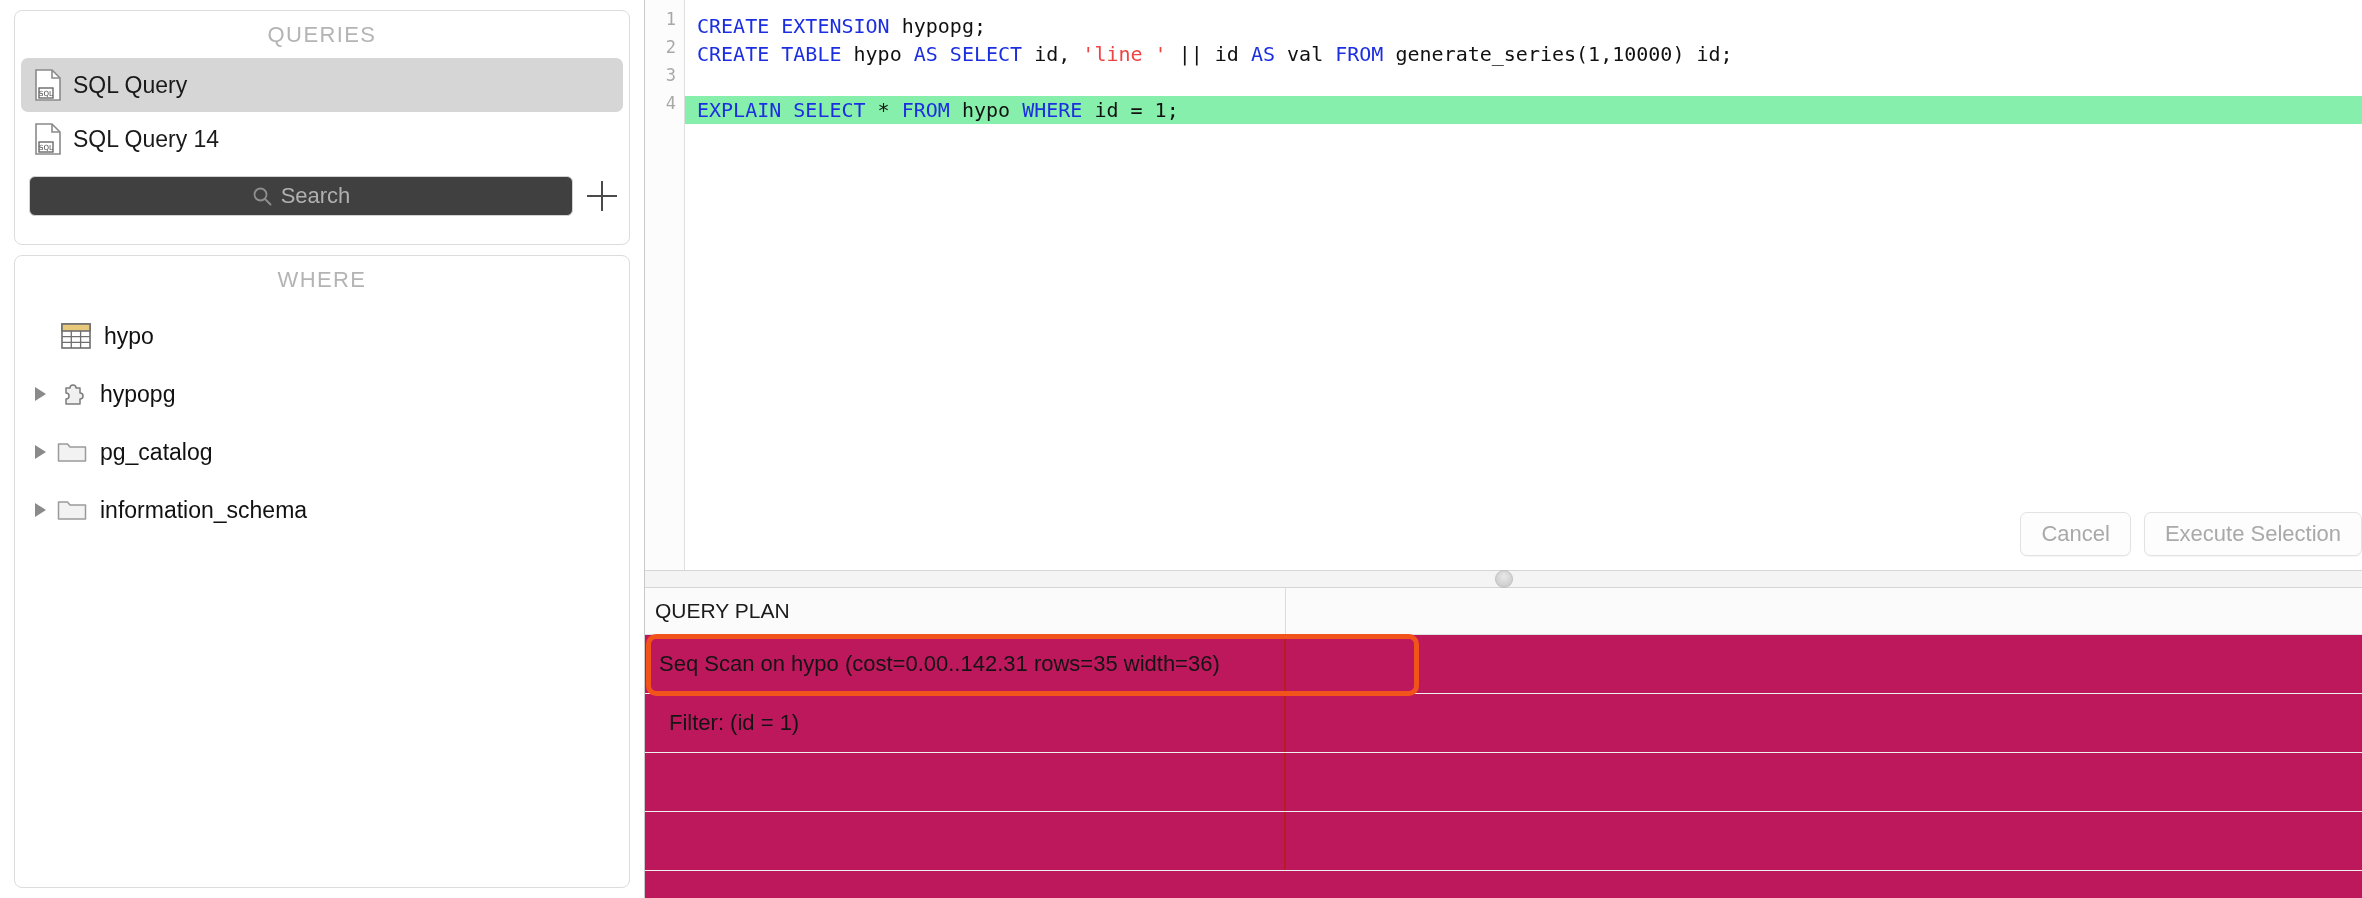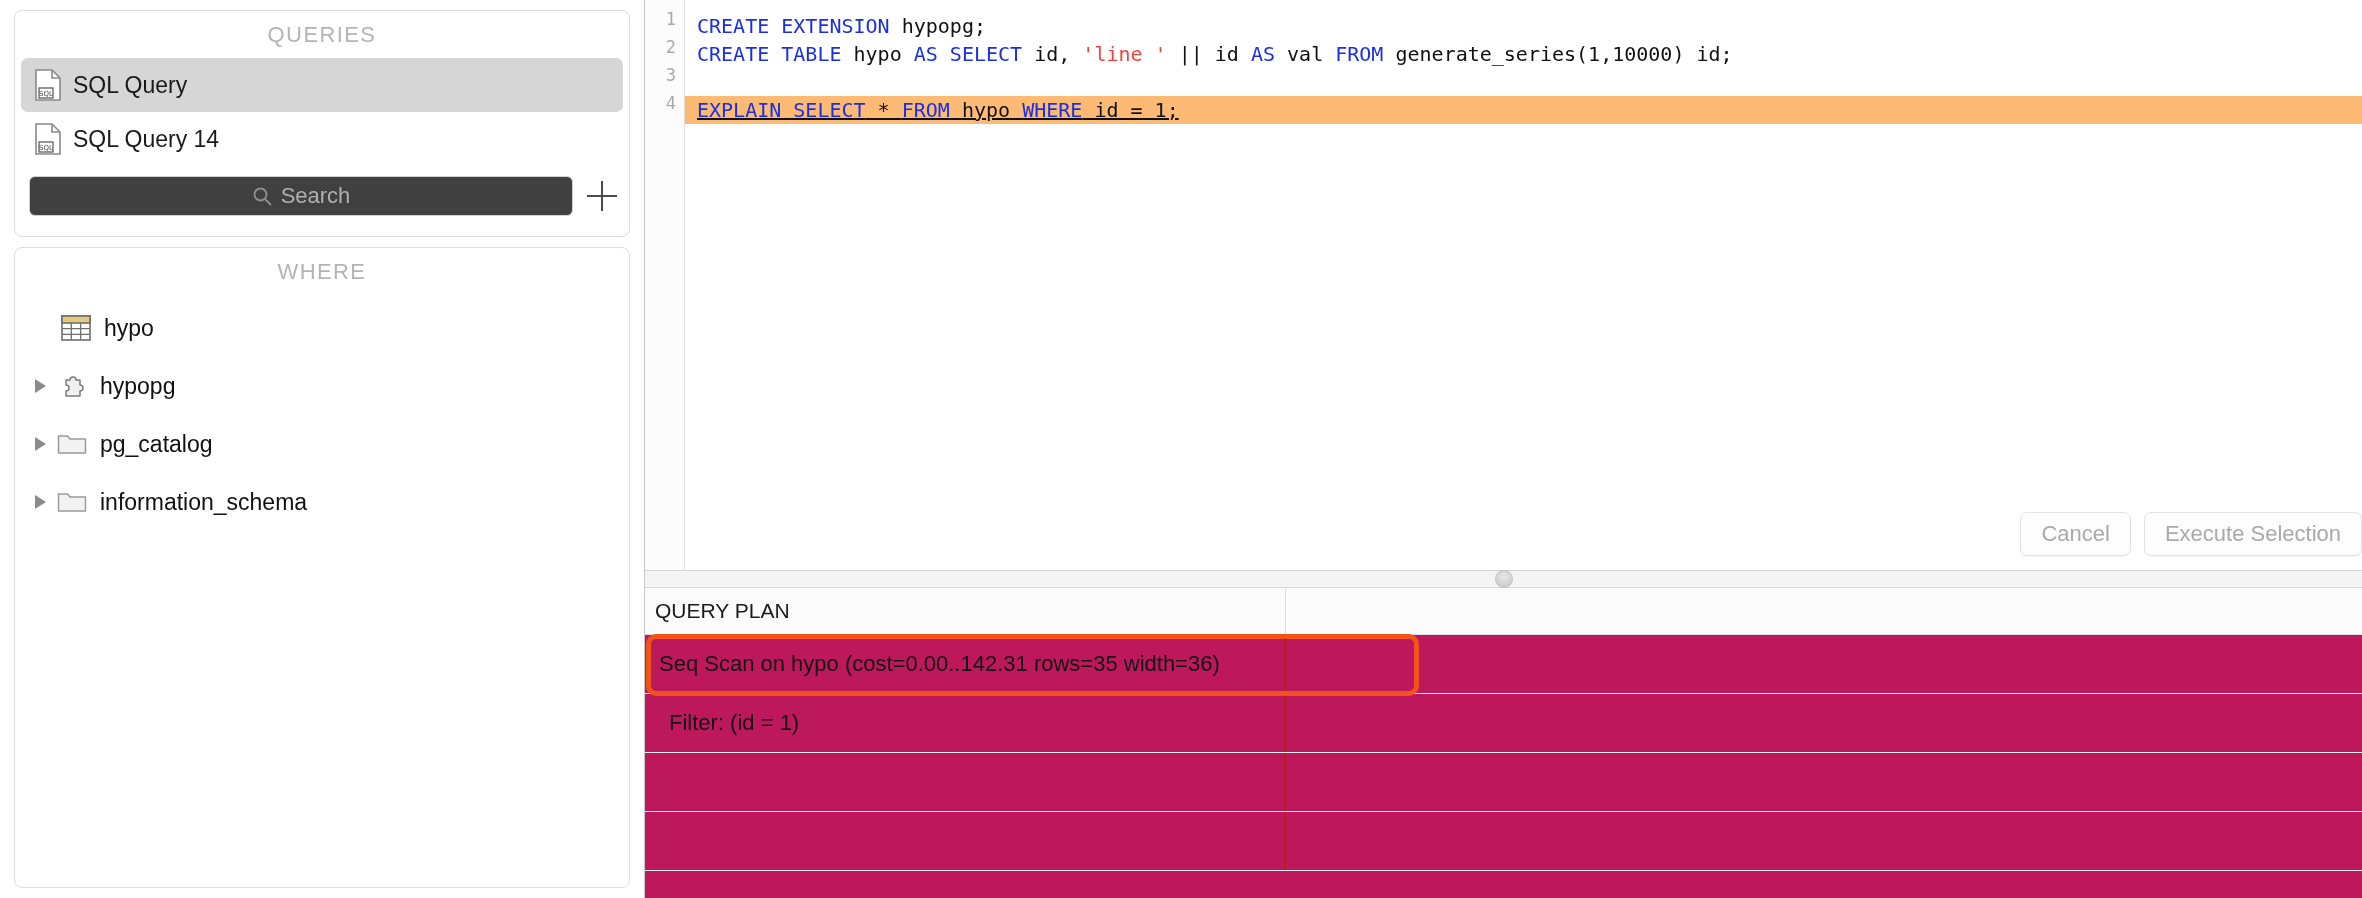--- a/index.html
+++ b/index.html
@@ -38,21 +38,21 @@
   }
   .panel {
     border: 1px solid #dcdcdc;
     border-radius: 8px;
     background: #ffffff;
     box-sizing: border-box;
     overflow: hidden;
   }
   .panel-queries {
     flex: 0 0 auto;
-    padding-bottom: 16px;
+    padding-bottom: 24px;
   }
   .panel-tables {
     flex: 1 1 auto;
     display: flex;
     flex-direction: column;
   }
   .panel-header {
     text-align: center;
     font-size: 22px;
     letter-spacing: 1.4px;
@@ -218,22 +218,21 @@
     overflow: hidden;
   }
   .code-line {
     height: 28px;
     line-height: 28px;
     padding-left: 12px;
     white-space: pre;
     color: #111;
   }
   .code-line.current {
-    background: #fdba74;
-    text-decoration: underline;
+    background: #86efac;
   }
   .kw  { color: #1c2fe0; }
   .str { color: #ef4444; }
   .id  { color: #111111; }
 
   
   .editor-toolbar {
     position: absolute;
     right: 0;
     bottom: 14px;

